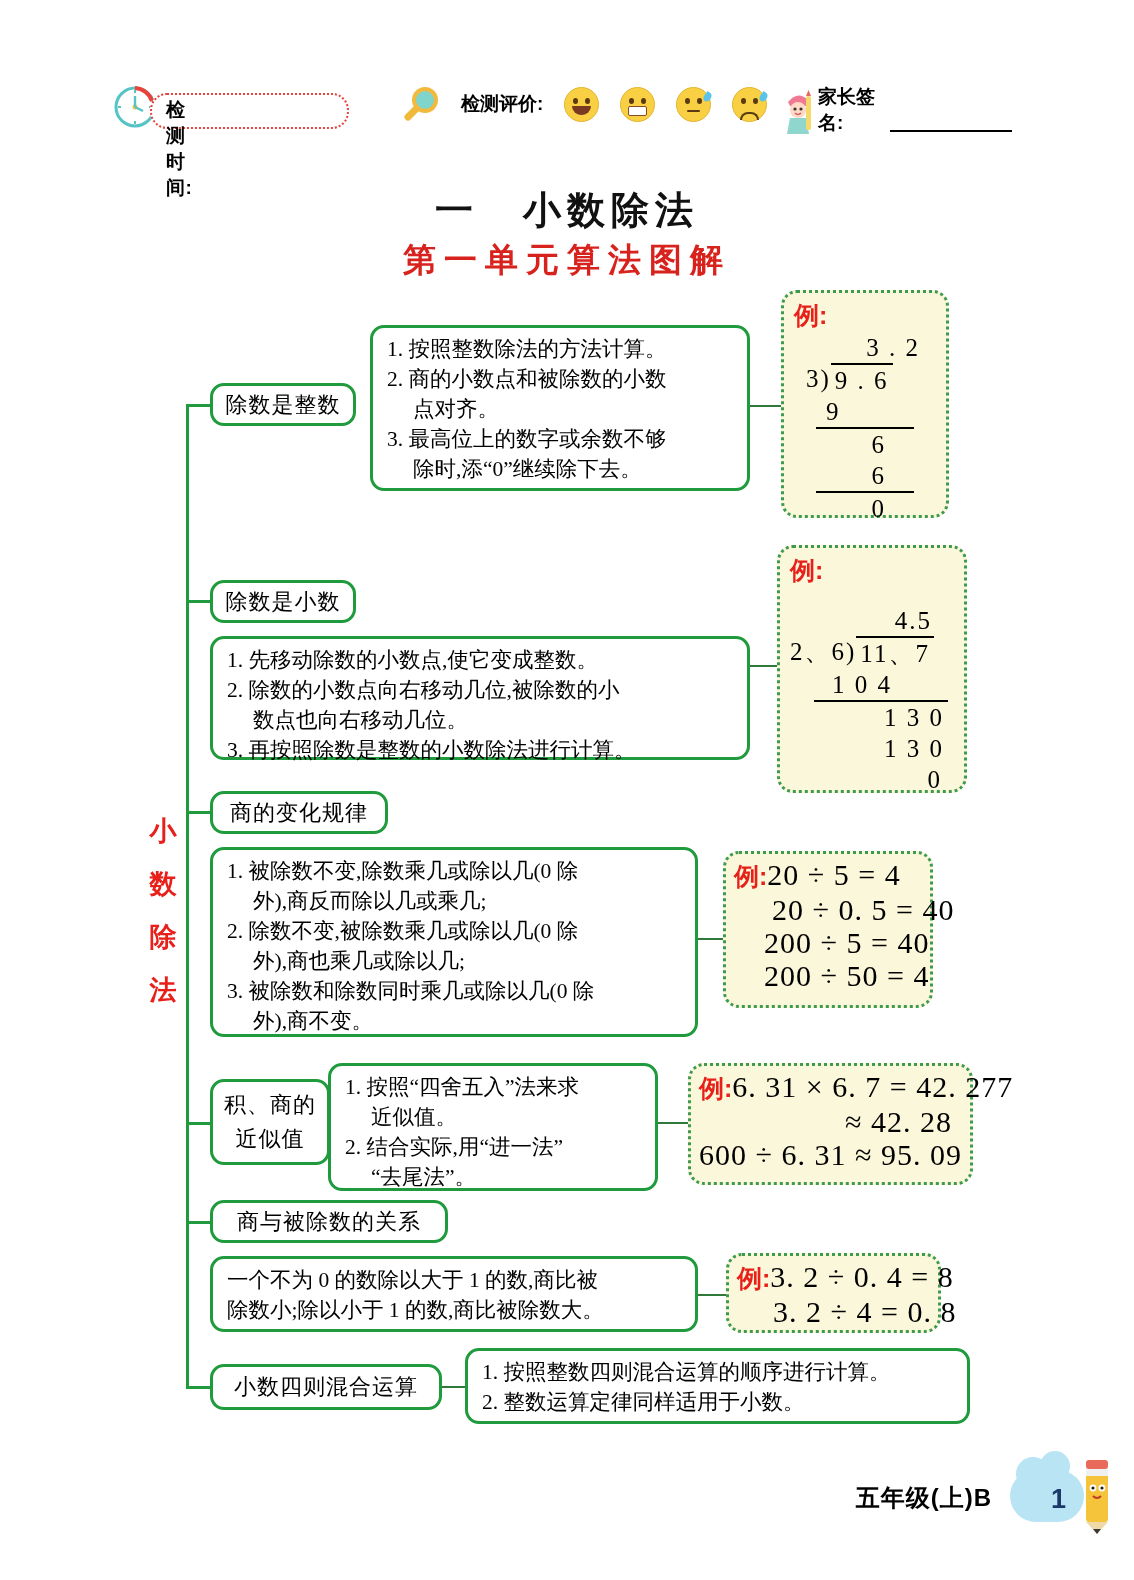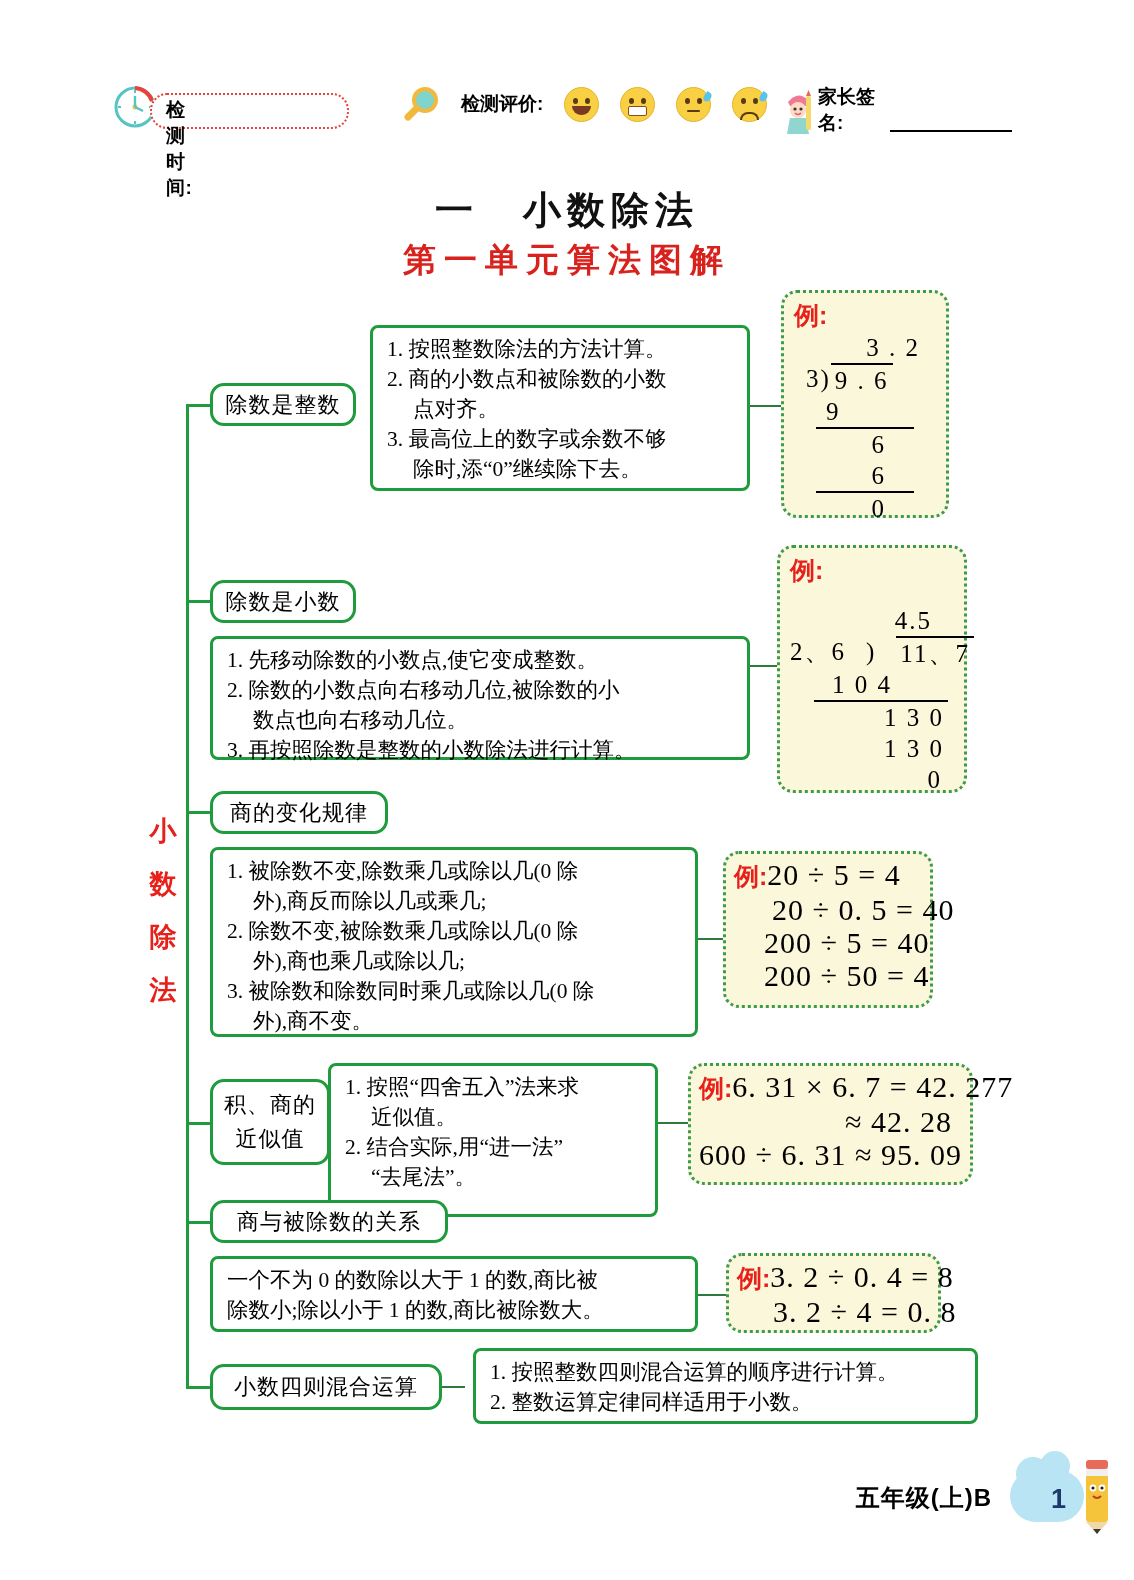--- a/index.html
+++ b/index.html
@@ -57,21 +57,21 @@
   .link{position:absolute;height:2px;background:#2f7a3a;}
 
   .nodebox{
     position:absolute;border:3px solid #1f9a3c;border-radius:14px;background:#fff;
     display:flex;align-items:center;justify-content:center;
     font-size:22px;letter-spacing:1px;
     font-family:"Liberation Serif","DejaVu Serif",serif;
     box-sizing:border-box;padding:3px 10px;
   }
   .rulebox{
-    position:absolute;border:3px solid #1f9a3c;border-radius:8px;background:#fff;
+    position:absolute;border:3px solid #1f9a3c;border-radius:14px;background:#fff;
     box-sizing:border-box;padding:6px 12px 6px 14px;
   }
   .rule-line{font-size:21.5px;line-height:30px;white-space:nowrap;
     font-family:"Liberation Serif","DejaVu Serif",serif;letter-spacing:0px;}
   .rule-line.ind{padding-left:26px;}
 
   
   .exbox{
     position:absolute;background:#fbf7da;border:3px dotted #3e9a4e;border-radius:16px;
     box-sizing:border-box;padding:6px 10px;
@@ -234,21 +234,21 @@
     <div class="rule-line ind">数点也向右移动几位。</div>
     <div class="rule-line">3. 再按照除数是整数的小数除法进行计算。</div>
   </div>
 
   <div class="exbox" style="left:777px;top:545px;width:190px;height:248px;">
     <div class="ex-label">例:</div>
     <div class="ld">
       <div class="ld-row" style="justify-content:flex-end;padding-right:22px;padding-top:18px;">
         <span>4.5</span>
       </div>
-      <div class="ld-row" style="padding-left:0px;gap:20px;">
+      <div class="ld-row" style="padding-left:0px;">
         <span>2、6</span>
         <span>)</span>
         <span class="overline" style="padding:0 4px;">11、7</span>
       </div>
       <div class="ld-row" style="padding-left:42px;">
         <span>1 0 4</span>
       </div>
       <div class="ld-row" style="justify-content:flex-end;padding-right:6px;">
         <span class="overline" style="padding:0 4px 0 70px;">1 3 0</span>
       </div>
@@ -282,21 +282,21 @@
     <div class="ex-line" style="padding-left:30px;">200 ÷ 5 = 40</div>
     <div class="ex-line" style="padding-left:30px;">200 ÷ 50 = 4</div>
   </div>
   <div class="link" style="left:698px;top:938px;width:25px;"></div>
 
   <div class="nodebox" style="left:210px;top:1079px;width:120px;height:86px;flex-direction:column;line-height:34px;align-items:center;">
     <span>积、商的</span>
     <span>近似值</span>
   </div>
 
-  <div class="rulebox" style="left:328px;top:1063px;width:330px;height:154px;">
+  <div class="rulebox" style="left:328px;top:1063px;width:330px;height:128px;">
     <div class="rule-line">1. 按照“四舍五入”法来求</div>
     <div class="rule-line ind">近似值。</div>
     <div class="rule-line">2. 结合实际,用“进一法”</div>
     <div class="rule-line ind">“去尾法”。</div>
   </div>
 
   <div class="exbox" style="left:688px;top:1063px;width:285px;height:122px;padding:4px 8px;">
     <div style="display:flex;align-items:baseline;">
       <span class="ex-label">例:</span>
       <span class="ex-line">6. 31 × 6. 7 = 42. 277</span>
@@ -317,21 +317,21 @@
     <div style="display:flex;align-items:baseline;">
       <span class="ex-label">例:</span>
       <span class="ex-line">3. 2 ÷ 0. 4 = 8</span>
     </div>
     <div class="ex-line" style="padding-left:36px;">3. 2 ÷ 4 = 0. 8</div>
   </div>
   <div class="link" style="left:698px;top:1294px;width:28px;"></div>
 
   <div class="nodebox" style="left:210px;top:1364px;width:232px;height:46px;">小数四则混合运算</div>
 
-  <div class="rulebox" style="left:465px;top:1348px;width:505px;height:76px;margin-left:8px;">
+  <div class="rulebox" style="left:465px;top:1348px;width:505px;height:76px;">
     <div class="rule-line">1. 按照整数四则混合运算的顺序进行计算。</div>
     <div class="rule-line">2. 整数运算定律同样适用于小数。</div>
   </div>
   <div class="link" style="left:442px;top:1386px;width:23px;"></div>
 
   <div class="footer-grade">五年级(上)B</div>
   <div class="cloud"></div>
   <div class="pagenum">1</div>
   <span class="pencil">
     <svg width="30" height="76" viewBox="0 0 30 76">

